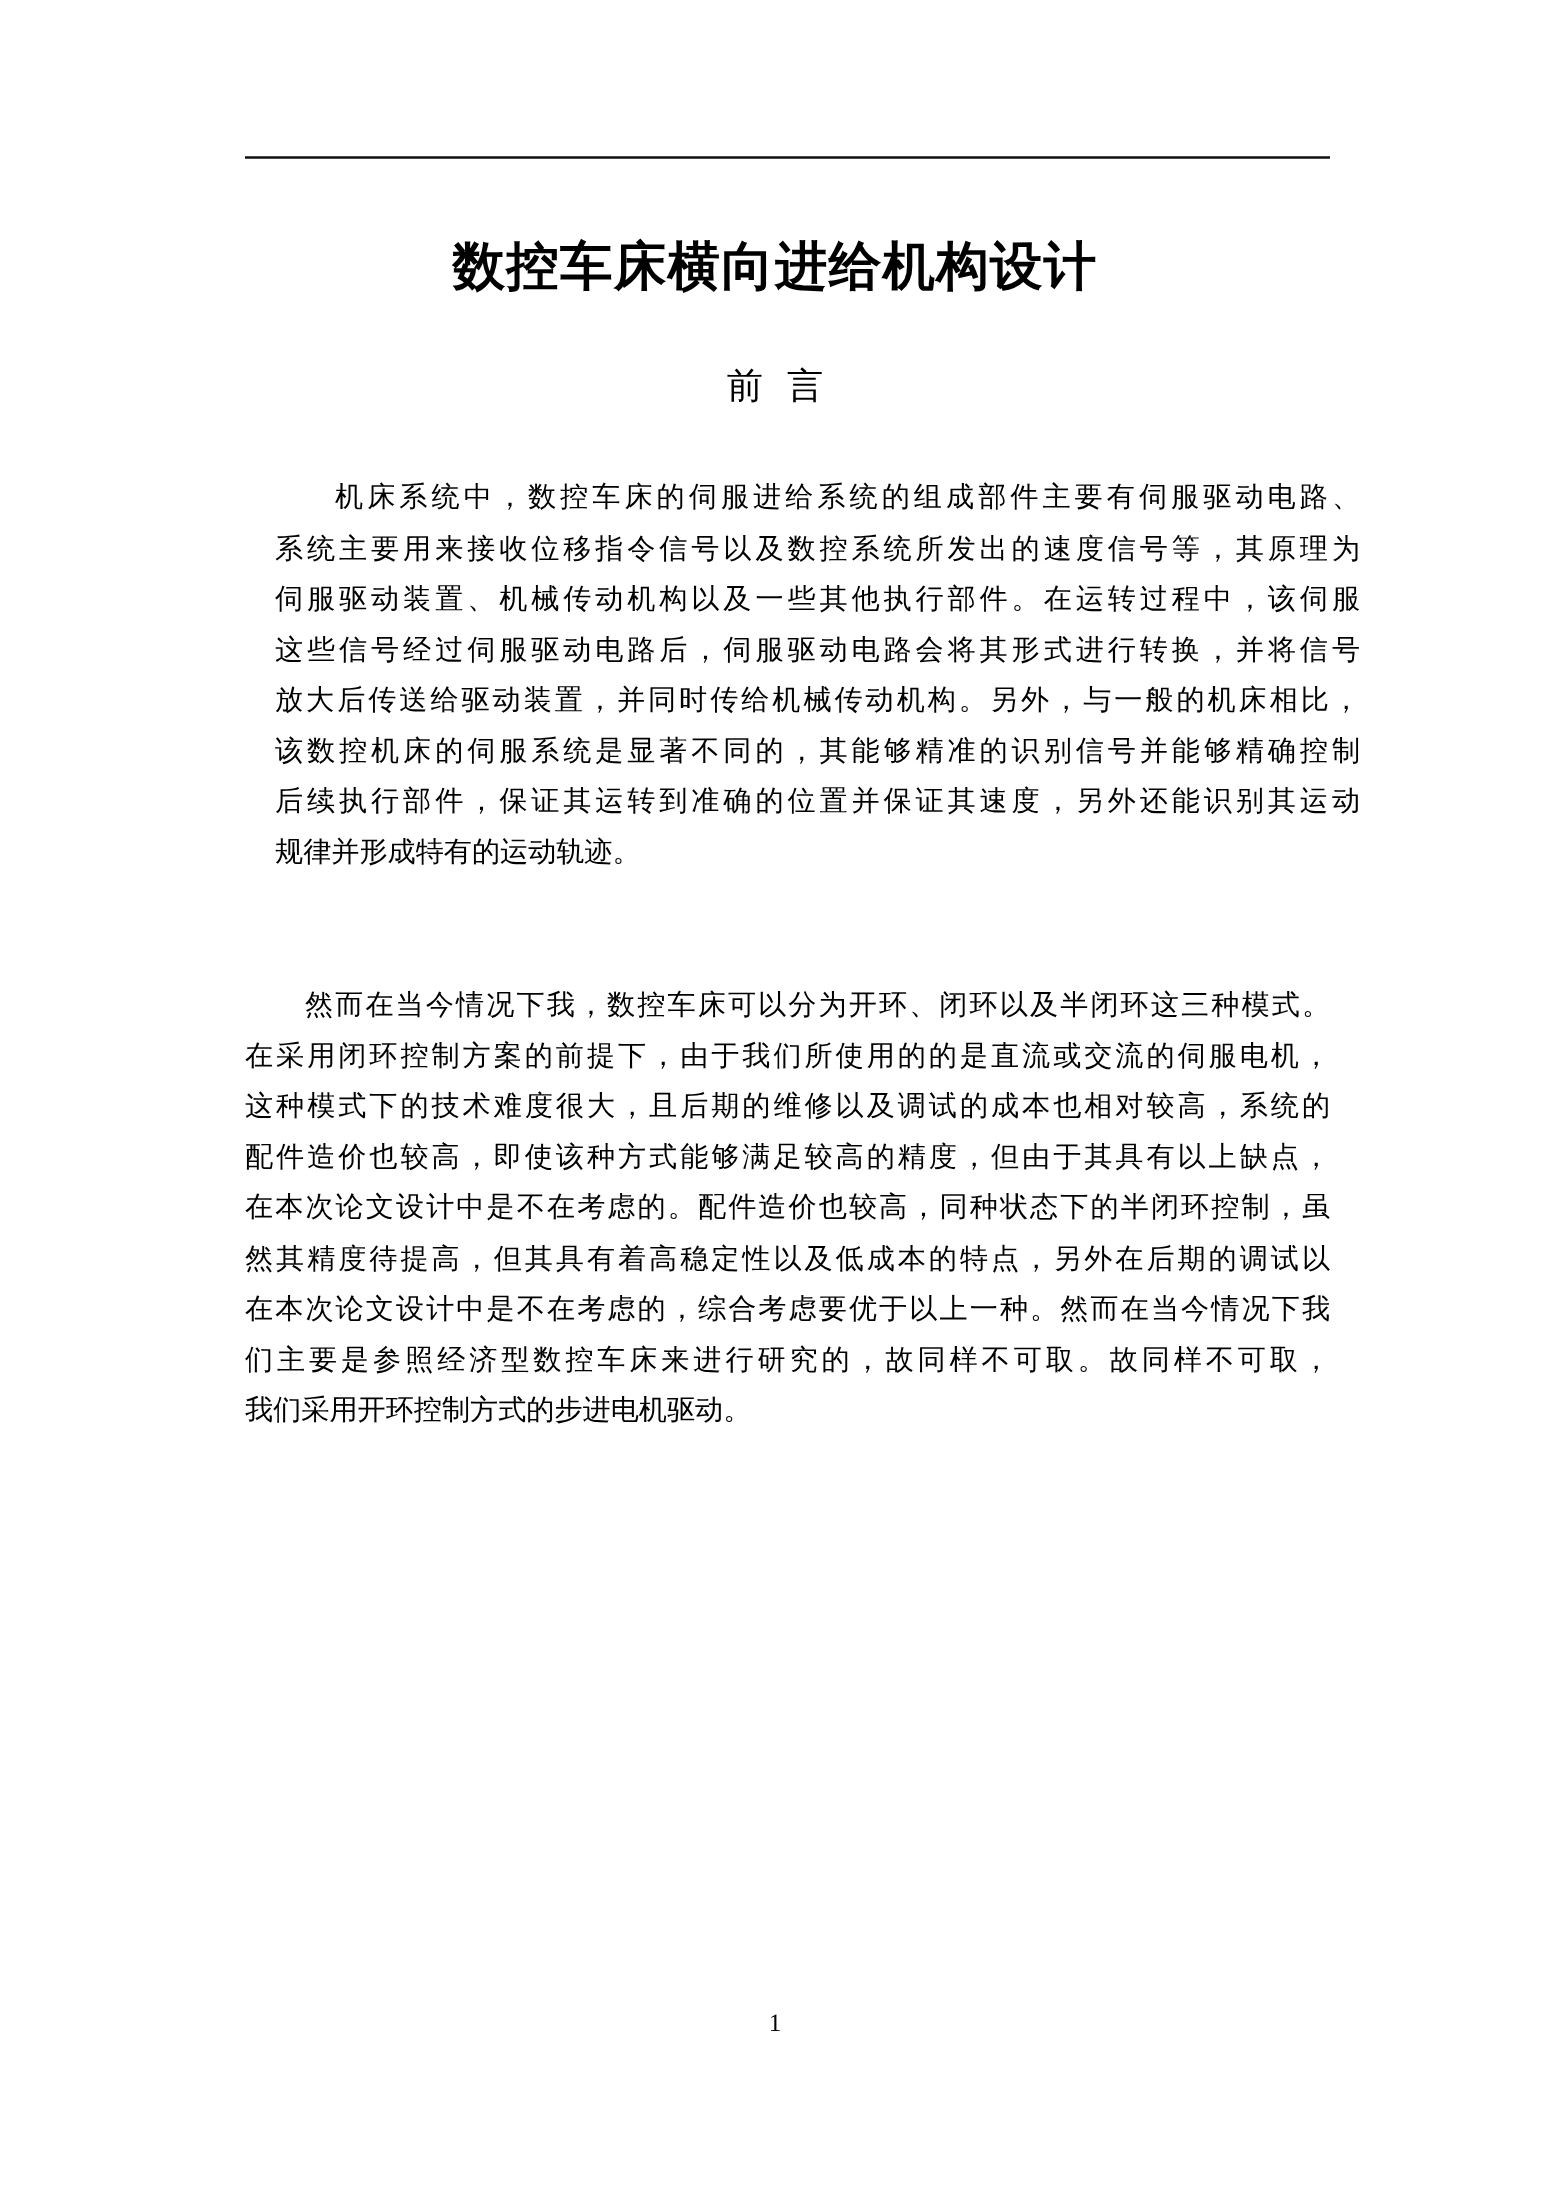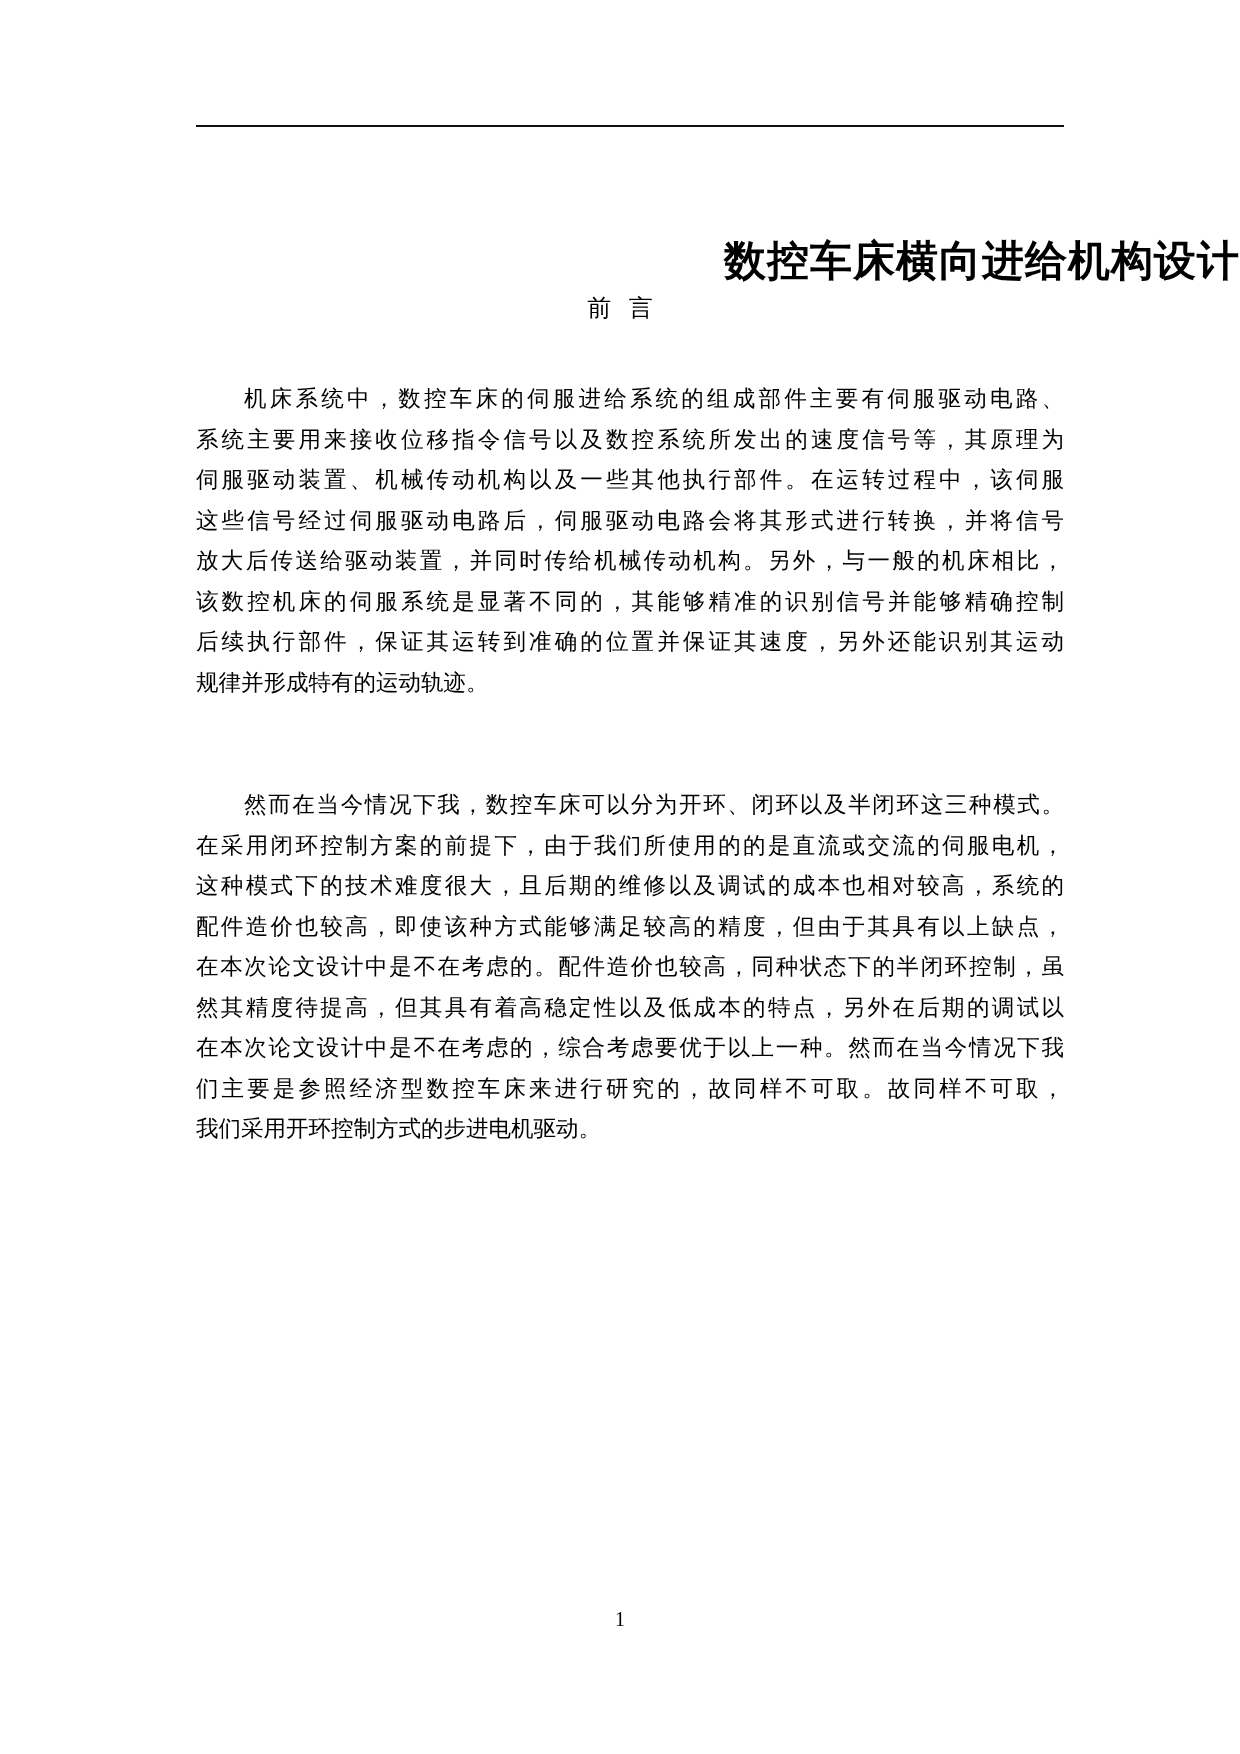--- a/index.html
+++ b/index.html
@@ -1,27 +1,27 @@
 <!DOCTYPE html>
 <html><head>
   <meta charset="utf-8">
   <style>
     html, body { margin: 0; padding: 0; background: #ffffff; }
     body { width: 1240px; height: 1754px; position: relative; overflow: hidden; color: #000; }
     .rule { position: absolute; left: 196px; top: 125px; width: 868px; height: 2px; background: #111; }
-    .title { position: absolute; left: 0; width: 1240px; top: 183px; text-align: right;
-      font-family: "DejaVu Sans", sans-serif; font-weight: bold; font-size: 42px; letter-spacing: 1px; line-height: 60px; margin-top: 48px; }
+    .title { position: absolute; left: 0; width: 1240px; top: 183px; text-align: center;
+      font-family: "DejaVu Sans", sans-serif; font-weight: bold; font-size: 42px; letter-spacing: 1px; line-height: 60px; }
     .subtitle { position: absolute; left: 0; width: 1240px; top: 288px; text-align: center;
-      font-family: "DejaVu Sans", sans-serif; font-size: 24px; line-height: 40px; word-spacing: 10px; }
+      font-family: "DejaVu Sans", sans-serif; font-size: 29px; line-height: 40px; word-spacing: 10px; }
     .body { position: absolute; left: 196px; width: 868px; font-family: "DejaVu Serif", serif;
       font-size: 22.5px; line-height: 40.5px; }
     .line { white-space: nowrap; height: 40.5px; display: block; text-align: justify; text-align-last: justify; }
     .line.last { text-align-last: left; }
     .indent { padding-left: 48px; }
-    .para1 { top: 378px; }
+    .para1 { top: 378px; margin-left: 24px; }
     .para2 { top: 784px; }
     .page-number { position: absolute; left: 0; width: 1240px; top: 1608px; text-align: center;
       font-family: "Liberation Serif", serif; font-size: 20px; }
   </style>
 </head>
 <body>
 
 <div class="rule"></div>
 
 <div class="title">数控车床横向进给机构设计</div>

